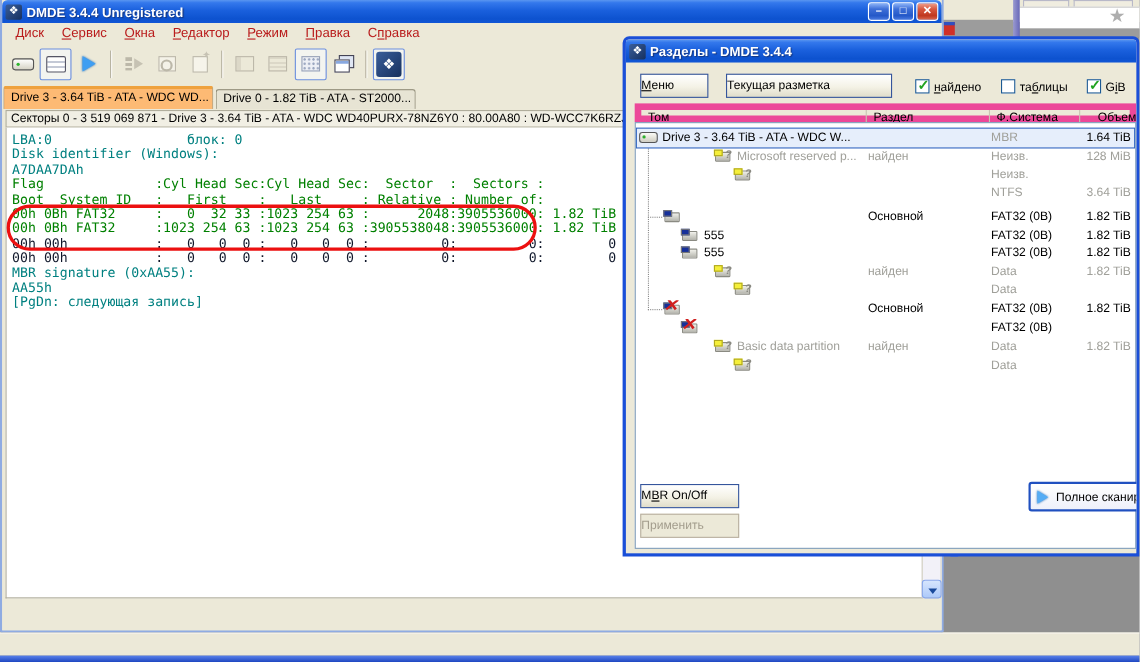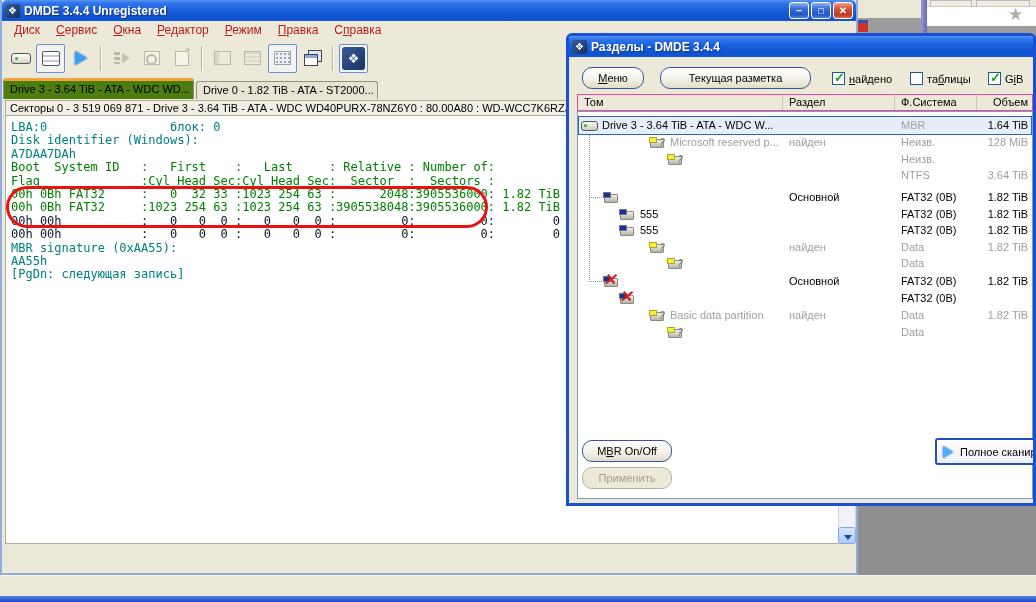--- a/index.html
+++ b/index.html
@@ -24,21 +24,21 @@
   .tgrad{background:linear-gradient(180deg,#5a96f0 0%,#3478ec 12%,#1a60dd 45%,#0d52cf 82%,#1156d6 100%)}
   .titlebar{position:absolute;left:0;top:0;right:0;height:21px;display:flex;align-items:center;padding:0 3px;border-radius:5px 5px 0 0}
   .title-text{color:#fff;font-weight:bold;font-size:12px;text-shadow:1px 1px 1px #16367e;margin-left:4px;white-space:nowrap}
   .app-ic{width:15px;height:14px;border-radius:2px;background:linear-gradient(135deg,#3a5e9a,#16305e);color:#fff;font-size:10px;line-height:14px;text-align:center;flex:0 0 auto}
   .winbtns{margin-left:auto;display:flex}
   .wbtn{width:20px;height:17px;border:1px solid #fff;border-radius:3px;margin-left:2px;color:#fff;font-size:10px;font-weight:bold;line-height:15px;text-align:center}
   .wbtn.b-min,.wbtn.b-max{background:linear-gradient(180deg,#8db4f8 0%,#3e6fd8 35%,#2458c8 75%,#4a7ae0 100%)}
   .wbtn.b-close{background:linear-gradient(180deg,#f0a08c 0%,#d85840 35%,#c03820 75%,#d86850 100%)}
   .b-min::before{content:"–"} .b-max::before{content:"□"} .b-close::before{content:"✕"}
 
-  .btn{position:absolute;border:1px solid #35559c;border-radius:10px;background:linear-gradient(180deg,#ffffff 0%,#f4f2e6 55%,#e0ddca 100%);font-size:11px;color:#000;text-align:center;line-height:20px}
+  .btn{position:absolute;border:1px solid #35559c;border-radius:0;background:linear-gradient(180deg,#ffffff 0%,#f4f2e6 55%,#e0ddca 100%);font-size:11px;color:#000;text-align:left;line-height:20px}
   .btn.disabled{border-color:#b9b0a0;color:#a39d8d;background:#ece9d8}
 
   .cbx{width:13px;height:13px;background:#fff;border:1px solid #1d5a94;display:inline-block;position:relative;vertical-align:-2px;margin-right:4px}
   .cbx.on::before{content:"✓";position:absolute;left:1px;top:-3px;color:#21a321;font-weight:bold;font-size:13px}
 
   
   .main-win{position:absolute;left:0;top:0;width:858px;height:575px;background:#ece9d8;border:2px solid #8fabe2;border-top:none;border-radius:0 0 2px 2px;z-index:5}
   .menubar{position:absolute;left:0;top:21px;right:0;height:18px;font-size:12px;color:#b91c1c;display:flex;align-items:center;padding-left:4px}
   .menu-item{padding:0 8px;white-space:nowrap}
   .toolbar{position:absolute;left:0;top:39px;right:0;height:38px;display:flex;align-items:center;padding-left:4px}
@@ -59,41 +59,41 @@
   .i-newwin::after{content:"✦";position:absolute;right:-4px;top:-7px;color:#c6c2b3;font-size:9px}
   .i-tree{width:17px;height:14px;border:1px solid #bcb8a9;background:linear-gradient(90deg,#dcd8c8 0 4px,transparent 4px)}
   .i-list{width:17px;height:14px;border:1px solid #bcb8a9;background:repeating-linear-gradient(180deg,#dcd8c8 0 2px,transparent 2px 4px)}
   .i-grid{width:17px;height:14px;border:1px solid #98a2b8;background-color:#eef0f6;background-image:radial-gradient(#9aa6c0 1px,transparent 1.2px);background-size:4px 4px}
   .i-cascade{position:relative;width:18px;height:16px}
   .i-cascade::before{content:"";position:absolute;right:0;top:0;width:12px;height:10px;border:1px solid #445;background:#dfe6f4}
   .i-cascade::after{content:"";position:absolute;left:0;bottom:0;width:12px;height:10px;border:1px solid #445;background:#fff;box-shadow:inset 0 3px 0 #88a8e0}
   .i-logo{width:23px;height:23px;border-radius:3px;background:linear-gradient(135deg,#3a5e9a,#16305e);color:#fff;font-size:13px;line-height:23px;text-align:center}
 
   .tab{position:absolute;background:#e7e4d4;border:1px solid #96927e;border-bottom:none;border-radius:3px 3px 0 0;font-size:11px;padding:2px 6px 0 6px;white-space:nowrap;overflow:hidden}
-  .tab.active{background:#4d7c0f;border-top:3px solid #efa23e;z-index:2}
+  .tab.active{background:#fdba74;border-top:3px solid #efa23e;z-index:2}
 
   .sectors-bar{position:absolute;left:3px;top:100px;width:834px;height:16px;background:#f1efe4;border:1px solid #b0ad9c;font-size:11px;line-height:14px;padding-left:4px;white-space:nowrap;overflow:hidden}
   .editor{position:absolute;left:3px;top:116px;width:834px;height:428px;background:#fff;border:1px solid #b0ad9c;border-top:none;padding:5px 0 0 5px;overflow:hidden}
   .ln{font-family:"DejaVu Sans Mono",monospace;font-size:12px;line-height:13.4px;white-space:pre}
   .teal{color:#008080}.grn{color:#008000}.dim{color:#0f172a}
   .annotation{position:absolute;left:4px;top:186px;width:482px;height:42px;border:3px solid #ec1010;border-radius:21px;z-index:6;pointer-events:none}
 
   .vscroll{position:absolute;left:836px;top:116px;width:18px;height:428px;background:#f2f1f8;border:1px solid #d6d4c8}
   .vs-down{position:absolute;left:836px;top:527px;width:18px;height:17px;background:linear-gradient(180deg,#d6e5fd,#aecafa);border:1px solid #87a7ec;border-radius:3px}
   .vs-down::before{content:"";position:absolute;left:5px;top:7px;border-left:4px solid transparent;border-right:4px solid transparent;border-top:5px solid #1a4a9c}
 
   .statusbar{position:absolute;left:0;top:544px;right:0;height:29px;background:#ece9d8}
   .sb-cell{position:absolute;top:5px;height:19px;background:#ece9d8;border:1px solid;border-color:#9c988a #ffffff #ffffff #9c988a;font-size:11px;line-height:17px;padding-left:5px;white-space:pre;overflow:hidden}
 
   
   .dialog{position:absolute;left:566px;top:33px;width:470px;height:473px;border:3px solid #1a4fd8;border-radius:6px 6px 0 0;background:#ece9d8;z-index:20;overflow:hidden}
   .dialog .titlebar{height:21px;border-radius:3px 3px 0 0}
   .dlg-body{position:absolute;left:0;top:21px;right:0;bottom:0;background:#ece9d8}
   .dlg-cb{position:absolute;top:15px;font-size:11px;white-space:nowrap}
-  .hdrrow{position:absolute;left:8px;top:37px;width:456px;height:17px;background:#ece9d8;border:1px solid #ec4899;font-size:11px}
+  .hdrrow{position:absolute;left:8px;top:37px;width:456px;height:17px;background:#ece9d8;border:6px solid #ec4899;font-size:11px}
   .hcell{position:absolute;top:0;height:15px;line-height:15px;border-left:1px solid #c8c5b2;padding-left:6px}
   .hcell.first{border-left:none}
   .list{position:absolute;left:8px;top:54px;width:456px;height:388px;background:#fff;border:1px solid #7f9db9;overflow:hidden}
   .trow{position:absolute;left:1px;width:452px;height:17px;font-size:11px}
   .trow .cell{position:absolute;top:0;height:17px;line-height:16px;white-space:nowrap;overflow:hidden}
   .c-name{left:0;width:204px}
   .c-part{left:204px;width:112px;padding-left:6px}
   .c-fs{left:316px;width:82px;padding-left:6px}
   .c-size{left:398px;width:54px;text-align:right;padding-right:3px}
   .trow.sel{background:#e6eefb;outline:1px solid #2e63c0}
@@ -194,22 +194,22 @@
 
     <div class="tab active" style="left:1px;top:78px;width:191px;height:21px"><span>Drive 3 - 3.64 TiB - ATA - WDC WD...</span></div>
     <div class="tab" style="left:194px;top:81px;width:182px;height:18px"><span>Drive 0 - 1.82 TiB - ATA - ST2000...</span></div>
 
     <div class="sectors-bar">Секторы 0 - 3 519 069 871 - Drive 3 - 3.64 TiB - ATA - WDC WD40PURX-78NZ6Y0 : 80.00A80 : WD-WCC7K6RZJ6R</div>
 
     <div class="editor">
       <pre class="ln teal">LBA:0                 блок: 0</pre>
       <pre class="ln teal">Disk identifier (Windows):</pre>
       <pre class="ln teal">A7DAA7DAh</pre>
+      <pre class="ln grn">Flag              :Cyl Head Sec:Cyl Head Sec:  Sector  :  Sectors :</pre>
       <pre class="ln grn">Boot  System ID   :   First    :   Last     : Relative : Number of:</pre>
-      <pre class="ln grn">Flag              :Cyl Head Sec:Cyl Head Sec:  Sector  :  Sectors :</pre>
       <pre class="ln grn">00h 0Bh FAT32     :   0  32 33 :1023 254 63 :      2048:3905536000: 1.82 TiB</pre>
       <pre class="ln grn">00h 0Bh FAT32     :1023 254 63 :1023 254 63 :3905538048:3905536000: 1.82 TiB</pre>
       <pre class="ln dim">00h 00h           :   0   0  0 :   0   0  0 :         0:         0:        0</pre>
       <pre class="ln dim">00h 00h           :   0   0  0 :   0   0  0 :         0:         0:        0</pre>
       <pre class="ln teal">MBR signature (0xAA55):</pre>
       <pre class="ln teal">AA55h</pre>
       <pre class="ln teal">[PgDn: следующая запись]</pre>
     </div>
 
     <div class="annotation"></div>

